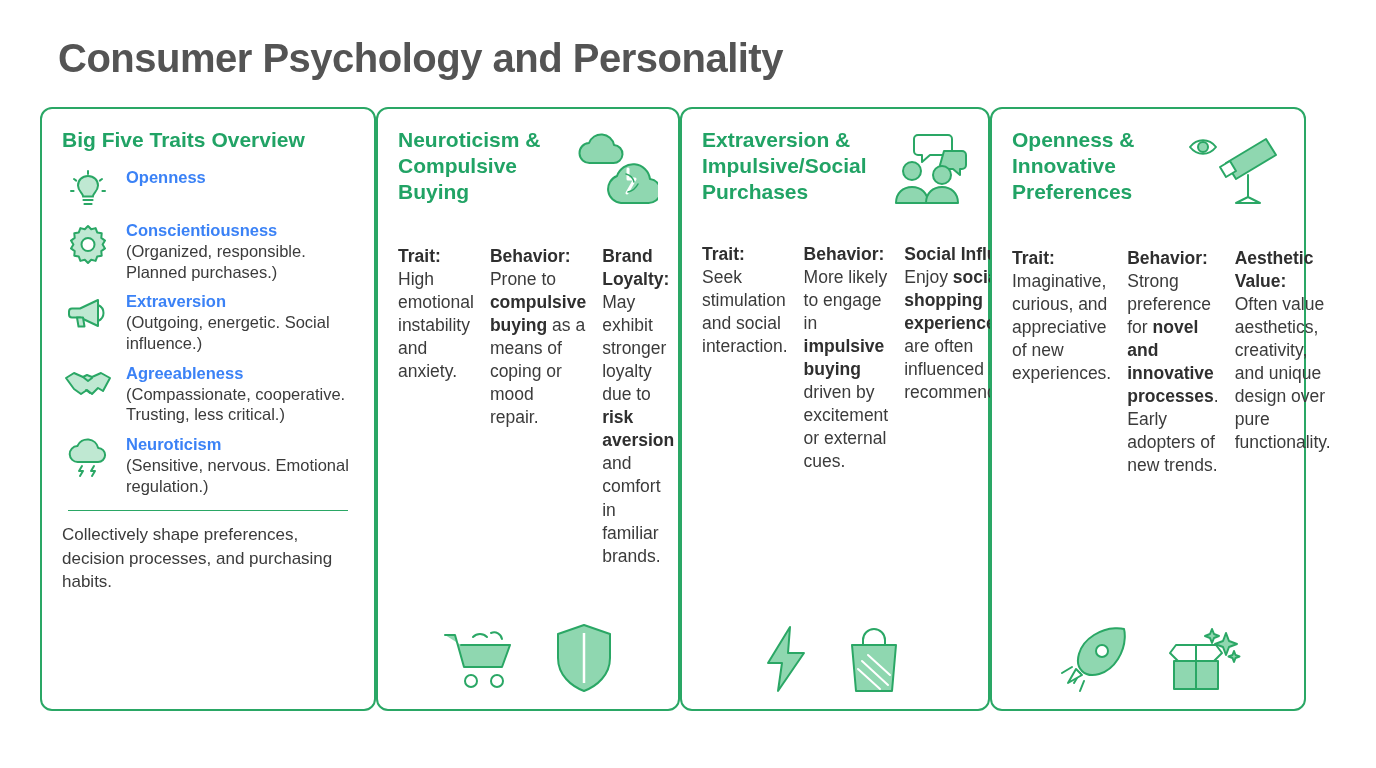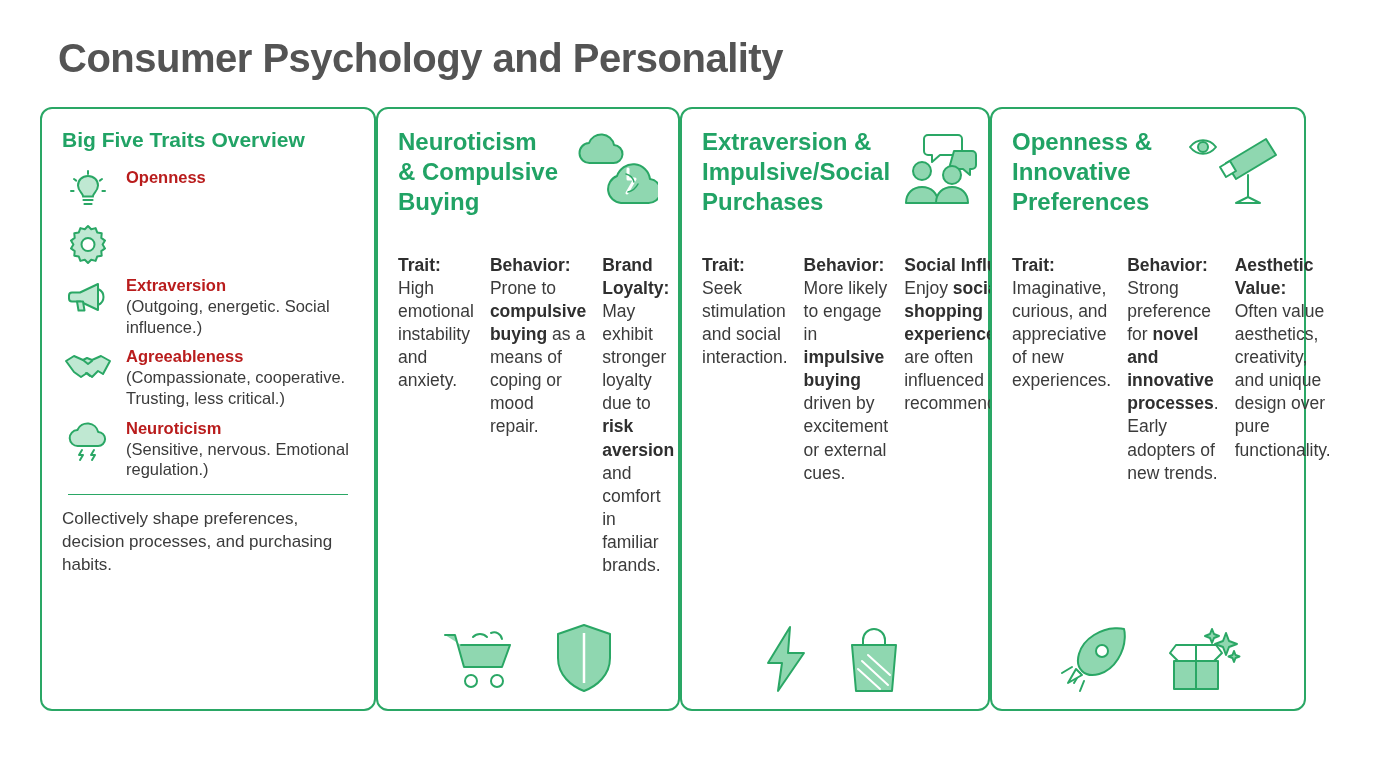--- a/index.html
+++ b/index.html
@@ -49,21 +49,21 @@
   .card-3 { width: 310px; }
   .card-4 { width: 316px; }
 
   .card-head {
     display: flex;
     justify-content: space-between;
     align-items: flex-start;
     gap: 6px;
   }
   .card-title {
-    font-size: 24px;
+    font-size: 21px;
     font-weight: bold;
     color: #21a365;
     line-height: 1.24;
     margin: 0;
   }
   .card-1 .card-title { font-size: 21px; }
 
   .head-icon {
     flex: 0 0 auto;
     margin-top: 2px;
@@ -91,21 +91,21 @@
     padding-top: 2px;
   }
   .trait-text {
     font-size: 16.5px;
     line-height: 1.26;
     color: #3b3b3b;
   }
   .trait-name {
     font-weight: bold;
     display: block;
-    color: #b91c1c;
+    color: #3b82f6;
   }
   .trait-desc { display: block; }
 
   .divider {
     border-top: 1.5px solid #2aa765;
     margin: 14px 6px 12px 6px;
   }
   .footnote {
     font-size: 17px;
     line-height: 1.36;
@@ -171,20 +171,24 @@
         </div>
 
         <div class="trait-row">
           <span class="trait-icon">
             <svg width="46" height="44" viewBox="0 0 46 44">
               <g fill="#bfe8d2" stroke="#2aa765" stroke-width="2" stroke-linejoin="round">
                 <path d="M23 4l3.2 3.3 4.4-1.2 1.6 4.3 4.5.9-.4 4.6 3.7 2.7-2.4 3.9 2.4 3.9-3.7 2.7.4 4.6-4.5.9-1.6 4.3-4.4-1.2L23 41l-3.2-3.3-4.4 1.2-1.6-4.3-4.5-.9.4-4.6L6 26.4l2.4-3.9L6 18.6l3.7-2.7-.4-4.6 4.5-.9 1.6-4.3 4.4 1.2z"></path>
                 <circle cx="23" cy="22.5" r="6.5" fill="#ffffff"></circle>
               </g>
             </svg>
+          </span>
+          <span class="trait-text">
+            <span class="trait-name">Conscientiousness</span>
+            <span class="trait-desc">(Organized, responsible. Planned purchases.)</span>
           </span>
         </div>
 
         <div class="trait-row">
           <span class="trait-icon">
             <svg width="48" height="40" viewBox="0 0 48 40">
               <g fill="#bfe8d2" stroke="#2aa765" stroke-width="2" stroke-linejoin="round" stroke-linecap="round">
                 <path d="M8 15.5h8L34 7v26L16 24.5H8a3 3 0 0 1-3-3v-3a3 3 0 0 1 3-3z"></path>
                 <path d="M34 12c3.5 1.5 5.5 4.5 5.5 8s-2 6.5-5.5 8" fill="none"></path>
                 <path d="M13 24.5h6l1.5 9h-6z"></path>

